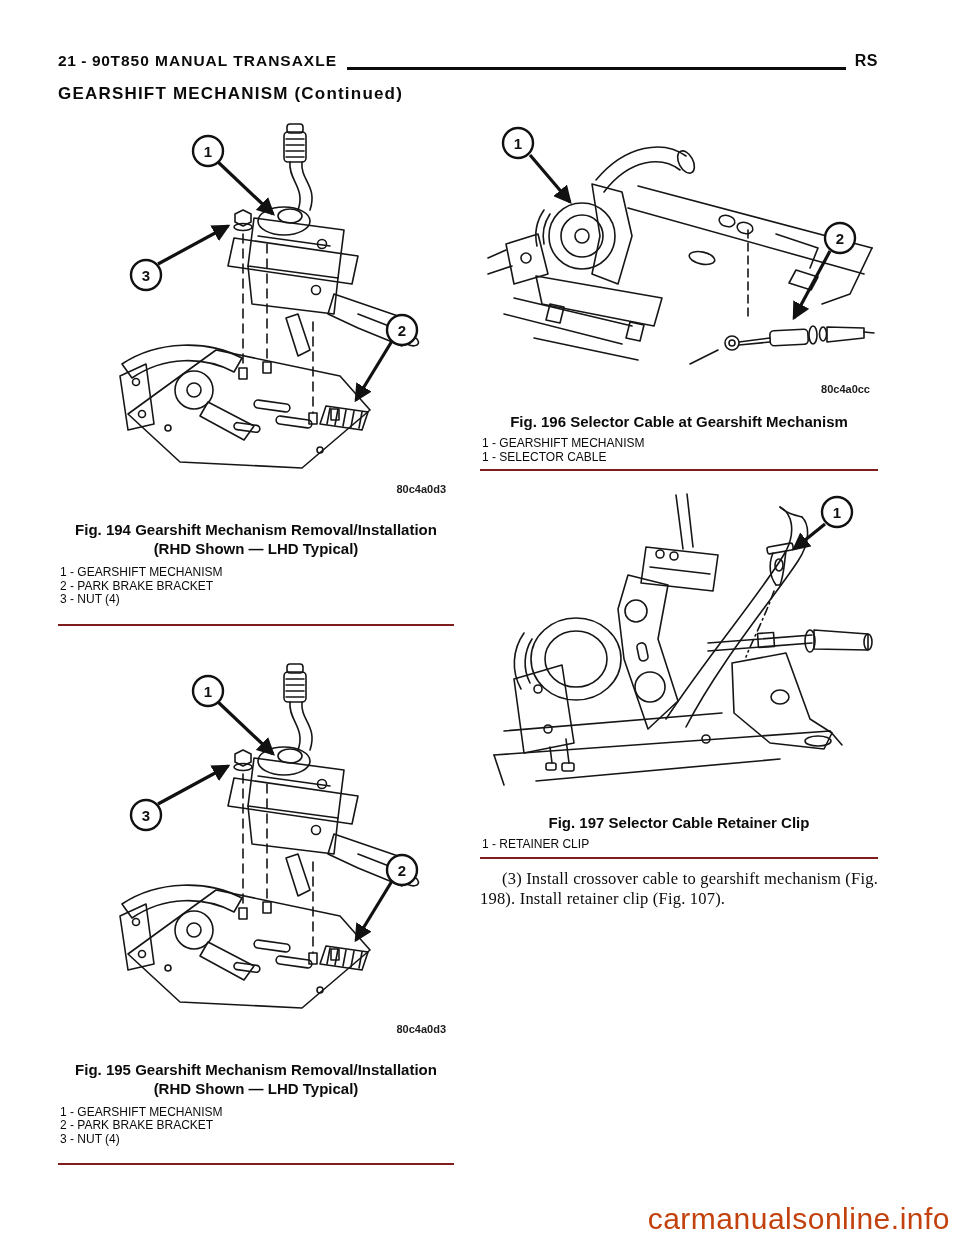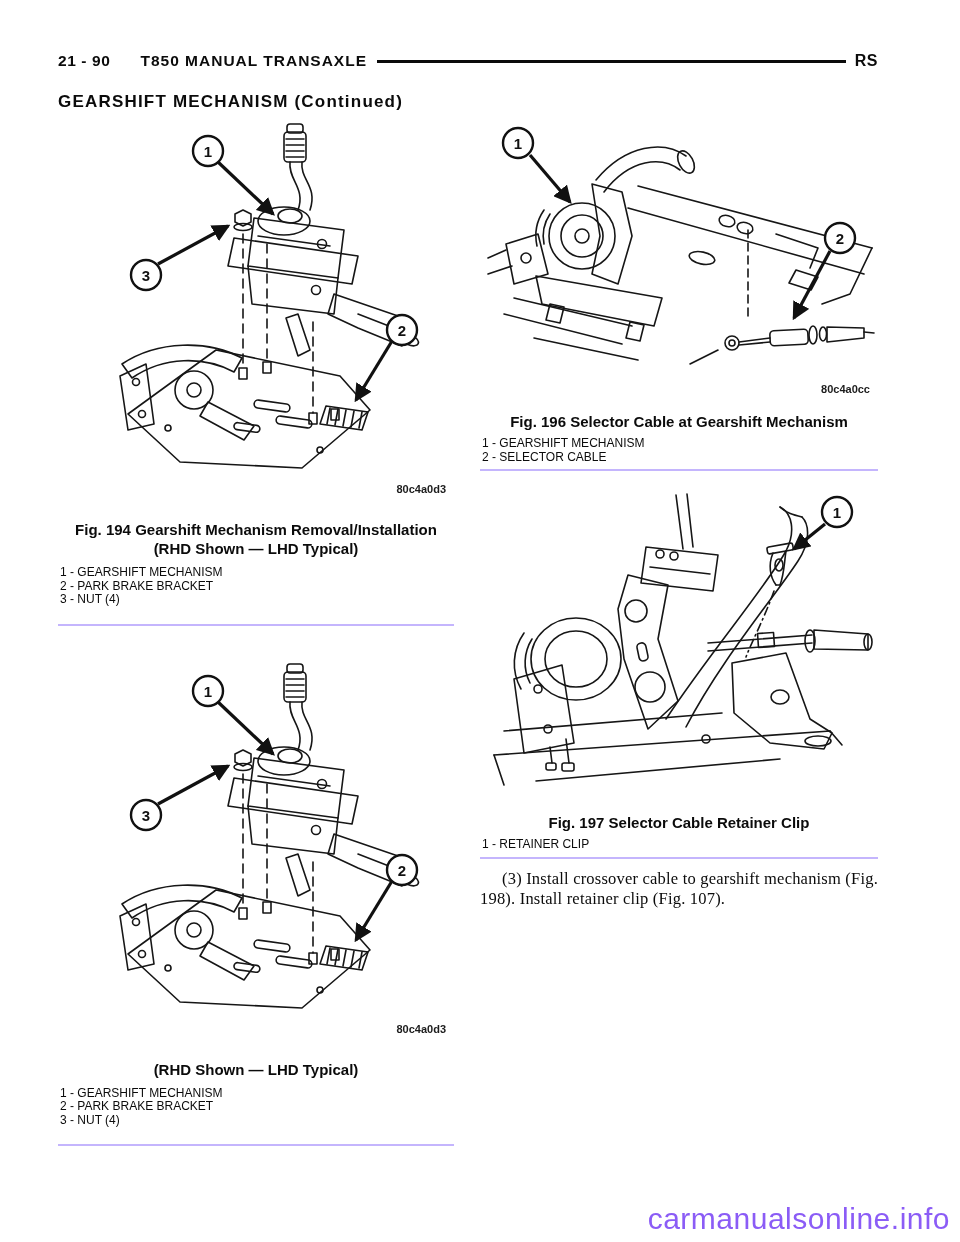--- a/index.html
+++ b/index.html
@@ -1,38 +1,38 @@
 <!DOCTYPE html>
 <html><head>
 <meta charset="utf-8">
 <style>
   html,body{margin:0;padding:0;background:#ffffff;}
   #page{position:relative;width:960px;height:1242px;background:#ffffff;overflow:hidden;
         font-family:"Liberation Sans",sans-serif;color:#0b0b0b;}
   
-  .hdr{position:absolute;left:58px;top:52px;width:820px;display:flex;align-items:center;}
+  .hdr{position:absolute;left:58px;top:52px;width:820px;display:flex;align-items:flex-end;}
   .hdr .pageref{font-weight:bold;font-size:15.5px;letter-spacing:.6px;white-space:nowrap;}
-  .hdr .title{font-weight:bold;font-size:15.5px;letter-spacing:1px;margin-left:30px;white-space:nowrap;}
+  .hdr .title{font-weight:bold;font-size:15.5px;letter-spacing:1px;white-space:nowrap;}
   .hdr .rule{flex:1;height:3px;background:#0b0b0b;margin:0 9px 0 10px;}
   .hdr .platform{font-weight:bold;font-size:16px;letter-spacing:.5px;}
-  .section{position:absolute;left:58px;top:84px;font-weight:bold;font-size:17px;letter-spacing:1.2px;margin-top:8px;}
+  .section{position:absolute;left:58px;top:84px;font-weight:bold;font-size:17px;letter-spacing:1.2px;}
   
   .col{position:absolute;top:118px;}
   .col-left{left:58px;width:396px;}
   .col-right{left:480px;width:398px;}
   
   .figsvg{display:block;}
   .imgcode{font-weight:bold;font-size:11px;text-align:right;padding-right:8px;line-height:13px;color:#1c1c1c;}
   .caption{font-weight:bold;font-size:15px;text-align:center;line-height:19px;margin-top:24px;}
   .caption.single{margin-top:16px;}
-  .legend{margin-top:8px;font-size:12px;line-height:13.5px;padding:0 0 17px 2px;border-bottom:2px solid #c4b5fd;}
+  .legend{margin-top:8px;font-size:12px;line-height:13.5px;padding:0 0 17px 2px;border-bottom:2px solid #7f1d1d;}
   .legend.tight{margin-top:6px;padding-bottom:5px;}
   .step{font-family:"Liberation Serif",serif;font-size:16.5px;line-height:20px;text-align:justify;
         text-indent:22px;margin-top:10px;letter-spacing:.2px;}
-  .wm{position:absolute;right:10px;bottom:6px;font-size:30px;color:#8b5cf6;letter-spacing:.5px;}
+  .wm{position:absolute;right:10px;bottom:6px;font-size:30px;color:#c2410c;letter-spacing:.5px;}
   
   .art *{fill:none;stroke:#161616;stroke-width:1.6;stroke-linejoin:round;stroke-linecap:round;}
   .dash{stroke-dasharray:9 6;}
   .dash2{stroke-dasharray:8 5;}
   .dashdot{stroke-dasharray:8 4 1.5 4;}
   .arrow{stroke:#111;stroke-width:3.2;marker-end:url(#ah);}
   .co{fill:#ffffff;stroke:#111;stroke-width:2.4;}
   .cot{font-family:"Liberation Sans",sans-serif;font-weight:bold;font-size:15px;fill:#111;text-anchor:middle;}
   .mt32{margin-top:32px;} .mt20{margin-top:20px;}
 </style>
@@ -187,20 +187,21 @@
         <circle class="co" cx="88" cy="157" r="15"></circle>
           <text class="cot" x="88" y="162.5">3</text>
       </g>
       <g>
         <circle class="co" cx="344" cy="212" r="15"></circle>
           <text class="cot" x="344" y="217.5">2</text>
       </g>
     </svg>
     <div class="imgcode">80c4a0d3</div>
     <div class="caption">
+      <div>Fig. 195 Gearshift Mechanism Removal/Installation</div>
       <div>(RHD Shown — LHD Typical)</div>
     </div>
     <div class="legend">
       <div>1 - GEARSHIFT MECHANISM</div>
       <div>2 - PARK BRAKE BRACKET</div>
       <div>3 - NUT (4)</div>
     </div>
   </div>
 
   <div class="col col-right">
@@ -250,21 +251,21 @@
       </g>
       <g>
         <circle class="co" cx="360" cy="120" r="15"></circle>
           <text class="cot" x="360" y="125.5">2</text>
       </g>
     </svg>
     <div class="imgcode">80c4a0cc</div>
     <div class="caption single">Fig. 196 Selector Cable at Gearshift Mechanism</div>
     <div class="legend tight">
       <div>1 - GEARSHIFT MECHANISM</div>
-      <div>2 - SELECTOR CABLE</div>
+      <div>1 - SELECTOR CABLE</div>
     </div>
 
     <svg class="figsvg mt20" width="398" height="310" viewBox="0 0 398 310">
       <g class="art">
         <path d="M196,4 L203,58 M207,3 L213,56"></path>
         <path d="M166,56 L238,64 L233,100 L161,92 Z"></path>
         <circle cx="180" cy="63" r="4"></circle>
           <circle cx="194" cy="65" r="4"></circle>
         <path d="M170,76 L230,83"></path>
         <path d="M322,26 C330,34 330,52 318,70 C296,104 240,170 206,236"></path>

